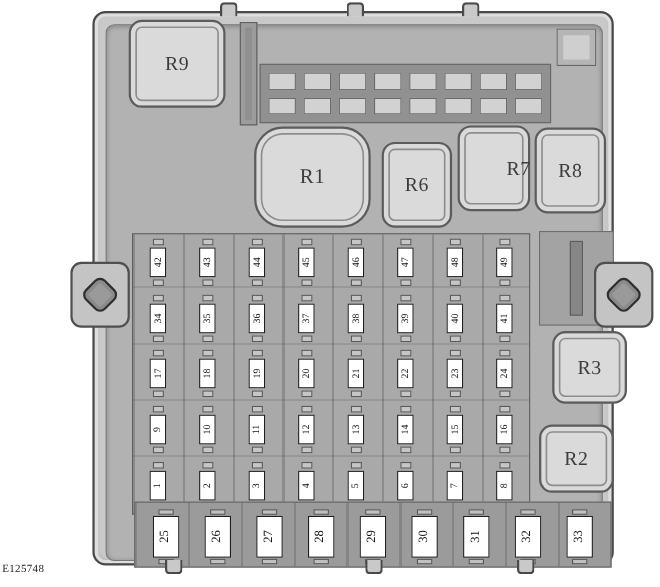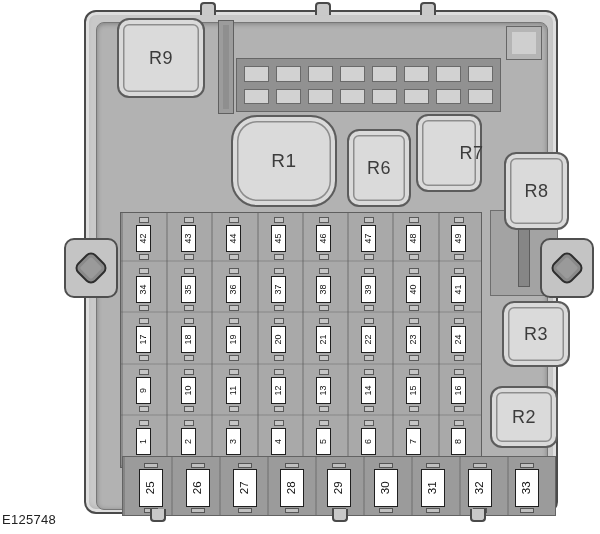--- a/index.html
+++ b/index.html
@@ -1,20 +1,20 @@
 <!DOCTYPE html>
 <html><head>
 <meta charset="utf-8">
 <style>
   * { box-sizing: border-box; margin: 0; padding: 0; }
   body { background: #fff; }
   .stage {
     position: relative; width: 600px; height: 534px;
     background: #ffffff; overflow: hidden;
-    font-family: Liberation Sans, sans-serif;
+    font-family: Liberation Serif, serif;
   }
 
   
   .box {
     position: absolute; left: 84px; top: 10px; width: 474px; height: 504px;
     background: #c9c9c9; border: 2px solid #4a4a4a; border-radius: 12px;
     box-shadow: inset 0 0 0 3px #dedede, inset 0 -2px 6px rgba(0,0,0,.18);
     z-index: 1;
   }
   .tab {
@@ -51,21 +51,21 @@
     position: absolute; background: #dadada; border: 2px solid #5c5c5c; border-radius: 12px;
     box-shadow: inset 0 0 0 4px #dadada, inset 0 0 0 5.5px #8d8d8d;
     display: flex; align-items: center; justify-content: center;
     color: #3c3c3c; font-size: 18px; letter-spacing: .5px; z-index: 3;
   }
   .r9 { left: 31px;  top: 6px;   width: 88px;  height: 80px; }
   .r5 { left: 32px;  top: 109px; width: 90px;  height: 82px; }
   .r1 { left: 145px; top: 103px; width: 106px; height: 92px; border-radius: 26px; font-size: 19px; }
   .r6 { left: 261px; top: 102px; width: 64px;  height: 78px; margin-top: 15px; }
   .r7 { left: 330px; top: 102px; width: 66px;  height: 78px; padding-left: 45px; }
-  .r8 { left: 418px; top: 104px; width: 65px;  height: 78px; margin-top: 36px; }
+  .r8 { left: 400px; top: 104px; width: 65px;  height: 78px; }
   .r3 { left: 404px; top: 289px; width: 68px;  height: 66px; margin-left: 12px; }
   .r2 { left: 404px; top: 374px; width: 68px;  height: 62px; text-align: center; }
 
   
   .conn {
     position: absolute; left: 150px; top: 46px; width: 265px; height: 54px;
     background: #919191; border: 1.5px solid #666; z-index: 2;
     display: grid; grid-template-columns: repeat(8, 1fr); grid-template-rows: repeat(2, 1fr);
     gap: 7px; padding: 7px;
   }
@@ -122,21 +122,21 @@
   .bnub { width: 14px; height: 5px; background: #c0c0c0; border: 1px solid #555; }
   .blabel {
     width: 24px; height: 38px; background: #fff; border: 1.5px solid #1f1f1f;
     display: flex; align-items: center; justify-content: center;
   }
   .blabel .rot { transform: rotate(-90deg); font-size: 11.5px; color: #111; line-height: 1; white-space: nowrap; }
 
   
   .figcode {
     position: absolute; left: 2px; top: 512px;
-    font-size: 13px; color: #222; letter-spacing: .3px;
+    font-size: 10px; color: #222; letter-spacing: .3px;
   }
 </style>
 </head>
 <body>
 
 <div class="stage">
 
   <div class="tab top tab-t1"></div>
   <div class="tab top tab-t2"></div>
   <div class="tab top tab-t3"></div>

